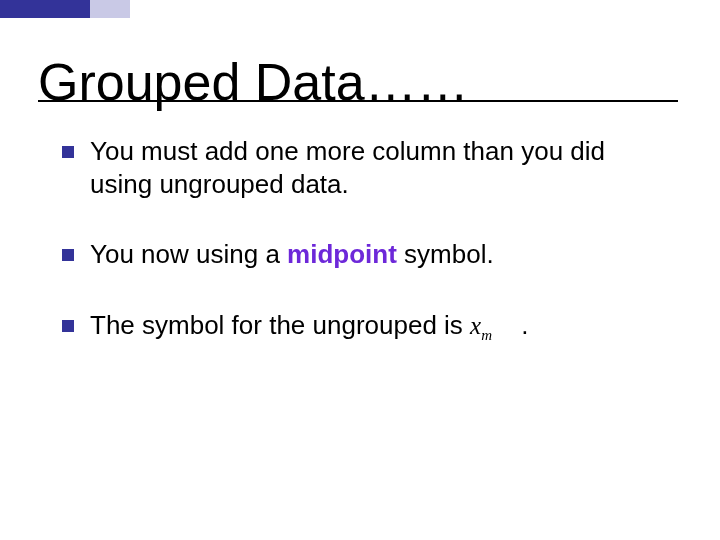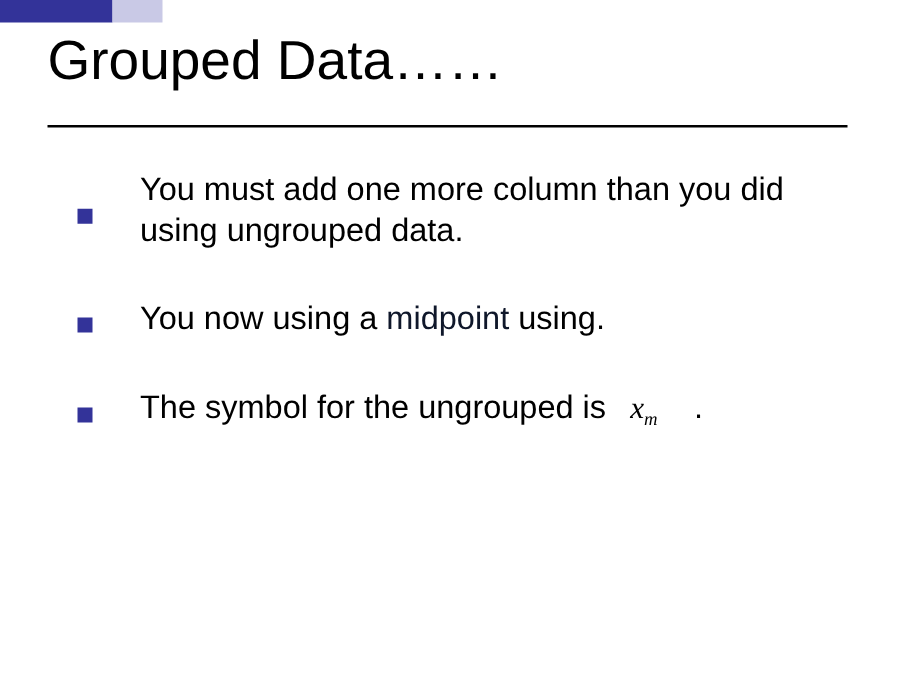--- a/index.html
+++ b/index.html
@@ -36,71 +36,69 @@
   .accent-light {
     position: absolute;
     top: 0;
     left: 90px;
     width: 40px;
     height: 18px;
     background: #c9c9e6;
   }
   .title {
     position: absolute;
-    top: 24px;
+    top: 52px;
     left: 38px;
-    font-size: 44px;
+    font-size: 52px;
     font-weight: 400;
     letter-spacing: 0px;
   }
   .underline {
     position: absolute;
     top: 100px;
     left: 38px;
     width: 640px;
     height: 2px;
     background: #000000;
   }
   .body {
     position: absolute;
     top: 135px;
     left: 62px;
     width: 600px;
   }
   .item {
     display: flex;
-    align-items: center;
+    align-items: flex-start;
     margin-bottom: 38px;
     font-size: 26px;
     line-height: 1.25;
-    gap: 22px;
   }
   .bullet {
     width: 12px;
     height: 12px;
     background: #333399;
     flex: 0 0 12px;
     margin-top: 11px;
     margin-right: 16px;
   }
   .text {
     flex: 1;
   }
   .midpoint-word {
-    color: #0f172a;
-    font-weight: 400;
+    color: #6d28d9;
+    font-weight: 700;
   }
   .period {
     margin-left: 22px;
   }
   .symbol {
     font-family: "Times New Roman", Times, serif;
     font-style: italic;
     font-size: 25px;
-    margin-left: 12px;
   }
   .symbol sub {
     font-style: italic;
     font-size: 15px;
     vertical-align: sub;
   }
 </style>
 </head>
 <body>
 
@@ -117,21 +115,21 @@
   <div class="body">
 
     <div class="item">
       <div class="bullet"></div>
       <div class="text">You must add one more column than you did using ungrouped data.</div>
     </div>
 
     <div class="item">
       <div class="bullet"></div>
       <div class="text">
-        <span>You now using a </span><span class="midpoint-word">midpoint</span><span> using.</span>
+        <span>You now using a </span><span class="midpoint-word">midpoint</span><span> symbol.</span>
       </div>
     </div>
 
     <div class="item">
       <div class="bullet"></div>
       <div class="text">
         <span>The symbol for the ungrouped is </span>
         <span class="symbol"><span>x</span><sub>m</sub></span>
         <span class="period">.</span>
       </div>

